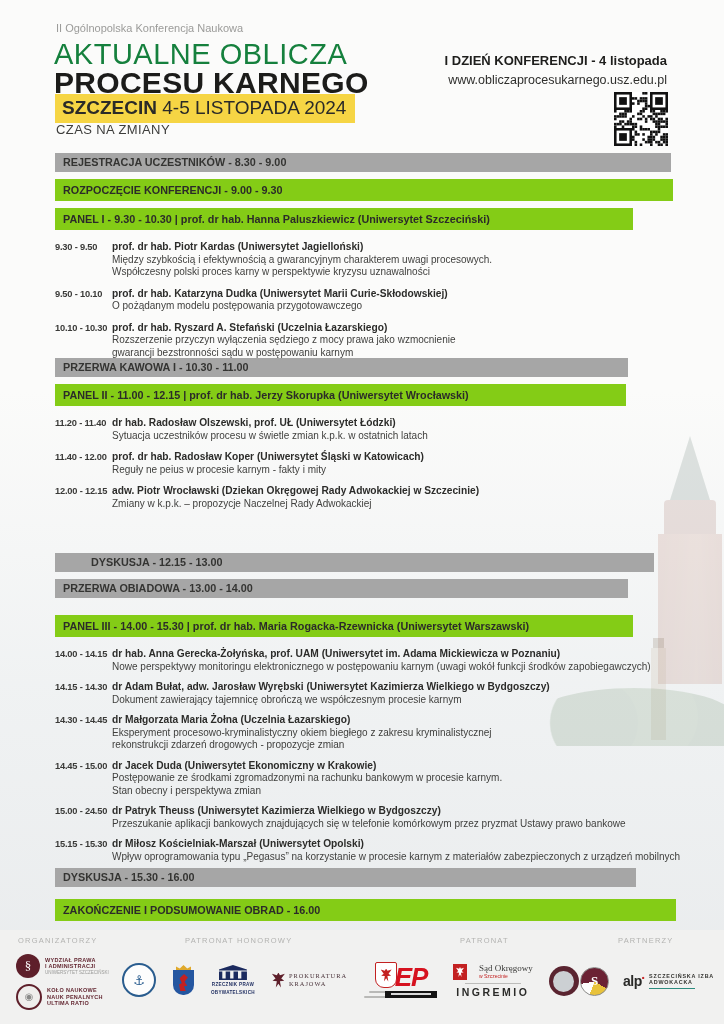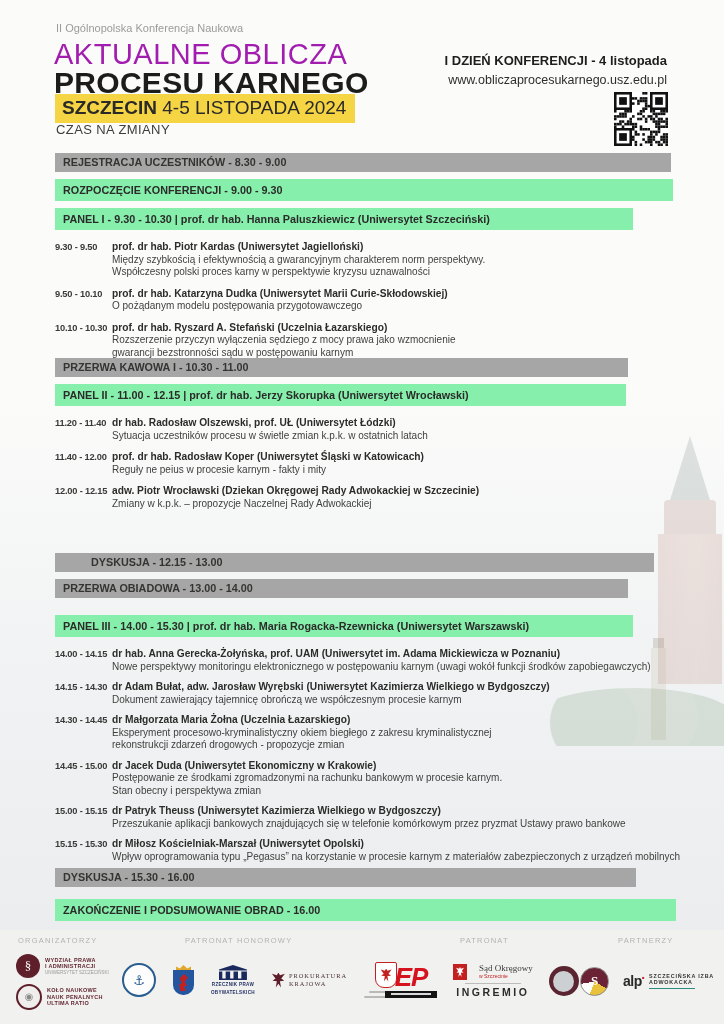--- a/index.html
+++ b/index.html
@@ -18,35 +18,35 @@
   .bg-tower .tier{width:52px;height:34px;background:#8c4a3c;margin-left:6px;border-radius:4px 4px 0 0;}
   .bg-tower .body{width:64px;height:150px;background:linear-gradient(90deg,#a2543f,#b06a52 60%,#a2543f);}
   .bg-lighthouse{position:absolute;right:58px;top:648px;width:15px;height:92px;background:#c5b49e;opacity:.20;}
   .bg-lighthouse:before{content:"";position:absolute;top:-10px;left:2px;width:11px;height:10px;background:#7c6a55;}
   .bg-trees{position:absolute;right:-10px;top:688px;width:200px;height:58px;opacity:.14;border-radius:50% 50% 0 0;
     background:radial-gradient(circle at 30% 60%, #3f6b3a 0 30%, transparent 31%),
                radial-gradient(circle at 60% 50%, #4c7a44 0 35%, transparent 36%),
                radial-gradient(circle at 85% 65%, #3f6b3a 0 30%, transparent 31%);}
   
   .kicker{position:absolute;left:56px;top:22px;font-size:11px;color:#9b9b99;}
-  .title1{position:absolute;left:54px;top:38px;font-size:29px;font-weight:400;color:#a21caf;letter-spacing:.5px;}
+  .title1{position:absolute;left:54px;top:38px;font-size:29px;font-weight:400;color:#15803d;letter-spacing:.5px;}
   .title2{position:absolute;left:54px;top:66px;font-size:30px;font-weight:800;color:#1c1c1a;letter-spacing:.3px;}
   .venue{position:absolute;left:55px;top:94px;background:#f6d544;padding:3px 9px 4px 7px;font-size:19px;color:#2a2a28;}
   .venue b{font-weight:800;}
   .tagline{position:absolute;left:56px;top:122px;font-size:13px;color:#3d3d3b;letter-spacing:.4px;}
   .day-label{position:absolute;right:57px;top:53px;font-size:13px;font-weight:800;color:#1e1e1c;}
   .website{position:absolute;right:57px;top:73px;font-size:12.5px;color:#2e2e2c;}
   .qr{position:absolute;right:56px;top:92px;width:54px;height:54px;background:#fff;}
   
   .sec{position:absolute;left:55px;right:18px;z-index:2;}
   #sec1{top:153px}#sec2{top:358px}#sec3{top:553px}#sec4{top:868px}
   .bar{font-weight:700;font-size:10.8px;color:#343432;padding-left:8px;margin-bottom:7px;
     white-space:nowrap;overflow:hidden;}
   .bar.gray{background:#a6a6a6;height:19px;line-height:19px;}
-  .bar.yellow{background:#86efac;height:22px;line-height:22px;color:#2b2b29;}
+  .bar.yellow{background:#84cc16;height:22px;line-height:22px;color:#2b2b29;}
   #sec3 .bar.yellow{margin-top:17px;}
   #sec4 .bar.yellow{margin-top:12px;}
   .talk{display:flex;margin-bottom:9px;}
   #sec3 .talk{margin-bottom:8px;}
   .bar + .talk{margin-top:11px;}
   .talk-time{flex:none;width:57px;font-size:9.3px;font-weight:700;color:#3a3a38;letter-spacing:-.2px;padding-top:1px;}
   .talk-body{flex:1;}
   .talk-speaker{font-size:10.2px;font-weight:700;color:#2c2c2a;line-height:12.5px;}
   .talk-line{font-size:10px;color:#3f3f3d;line-height:12.5px;}
   
@@ -278,21 +278,21 @@
     </svg></div>
 
 <div class="sec" id="sec1">
     <div class="bar gray" style="width: 608px;">REJESTRACJA UCZESTNIKÓW - 8.30 - 9.00</div>
     <div class="bar yellow" style="width: 610px;">ROZPOCZĘCIE KONFERENCJI - 9.00 - 9.30</div>
     <div class="bar yellow" style="width: 570px;">PANEL I - 9.30 - 10.30  |  prof. dr hab. Hanna Paluszkiewicz (Uniwersytet Szczeciński)</div>
     <div class="talk">
       <span class="talk-time">9.30 - 9.50</span>
       <div class="talk-body">
         <div class="talk-speaker">prof. dr hab. Piotr Kardas (Uniwersytet Jagielloński)</div>
-        <div class="talk-line">Między szybkością i efektywnością a gwarancyjnym charakterem norm perspektywy.</div>
+        <div class="talk-line">Między szybkością i efektywnością a gwarancyjnym charakterem uwagi procesowych.</div>
         <div class="talk-line">Współczesny polski proces karny w perspektywie kryzysu uznawalności</div>
       </div>
     </div>
     <div class="talk">
       <span class="talk-time">9.50 - 10.10</span>
       <div class="talk-body">
         <div class="talk-speaker">prof. dr hab. Katarzyna Dudka (Uniwersytet Marii Curie-Skłodowskiej)</div>
         <div class="talk-line">O pożądanym modelu postępowania przygotowawczego</div>
       </div>
     </div>
@@ -358,21 +358,21 @@
     </div>
     <div class="talk">
       <span class="talk-time">14.45 - 15.00</span>
       <div class="talk-body">
         <div class="talk-speaker">dr Jacek Duda (Uniwersytet Ekonomiczny w Krakowie)</div>
         <div class="talk-line">Postępowanie ze środkami zgromadzonymi na rachunku bankowym w procesie karnym.</div>
         <div class="talk-line">Stan obecny i perspektywa zmian</div>
       </div>
     </div>
     <div class="talk">
-      <span class="talk-time">15.00 - 15.15</span>
+      <span class="talk-time">15.00 - 24.50</span>
       <div class="talk-body">
         <div class="talk-speaker">dr Patryk Theuss (Uniwersytet Kazimierza Wielkiego w Bydgoszczy)</div>
         <div class="talk-line">Przeszukanie aplikacji bankowych znajdujących się w telefonie komórkowym przez pryzmat Ustawy prawo bankowe</div>
       </div>
     </div>
     <div class="talk">
       <span class="talk-time">15.15 - 15.30</span>
       <div class="talk-body">
         <div class="talk-speaker">dr Miłosz Kościelniak-Marszał (Uniwersytet Opolski)</div>
         <div class="talk-line">Wpływ oprogramowania typu „Pegasus” na korzystanie w procesie karnym z materiałów zabezpieczonych z urządzeń mobilnych</div>

